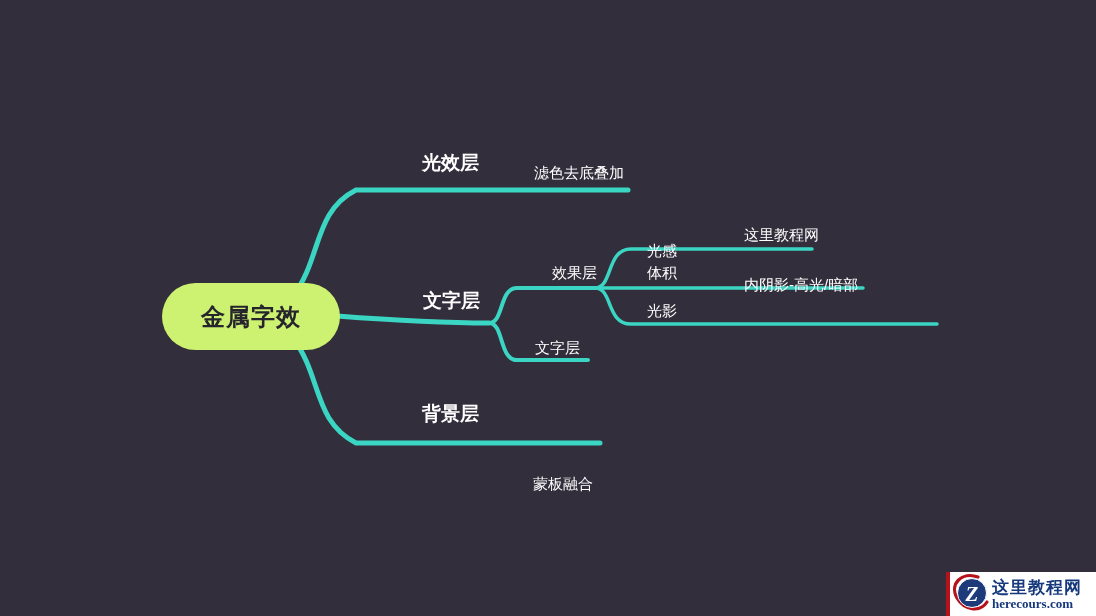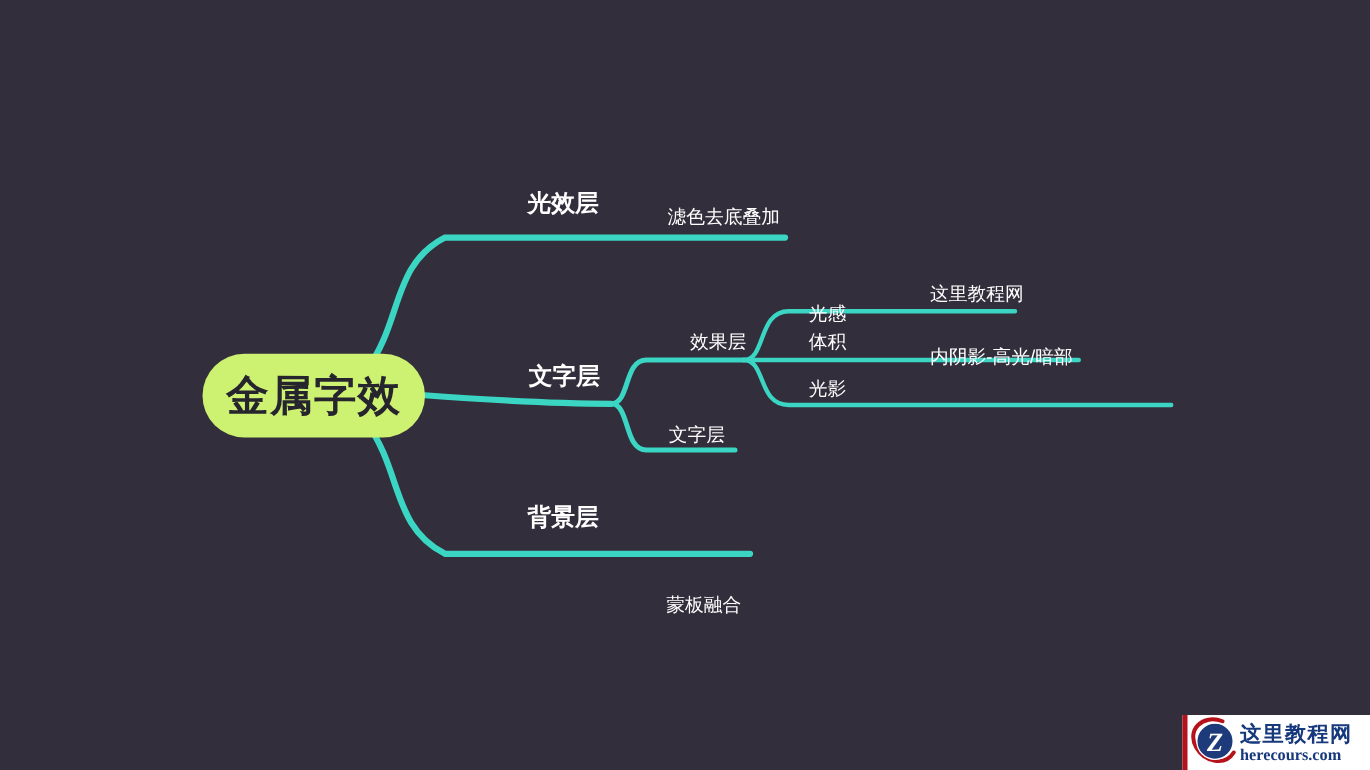--- a/index.html
+++ b/index.html
@@ -24,21 +24,21 @@
     left: 162px; top: 283px;
     width: 178px; height: 67px;
     background: #cdf171;
     border-radius: 34px;
     display: flex;
     align-items: center;
     justify-content: center;
     z-index: 2;
   }
   .root-node .root-label {
-    font-size: 34px;
+    font-size: 24px;
     font-weight: bold;
     color: #26252e;
     letter-spacing: 1px;
   }
 
   .map-label {
     position: absolute;
     color: #ffffff;
     white-space: nowrap;
     z-index: 2;

